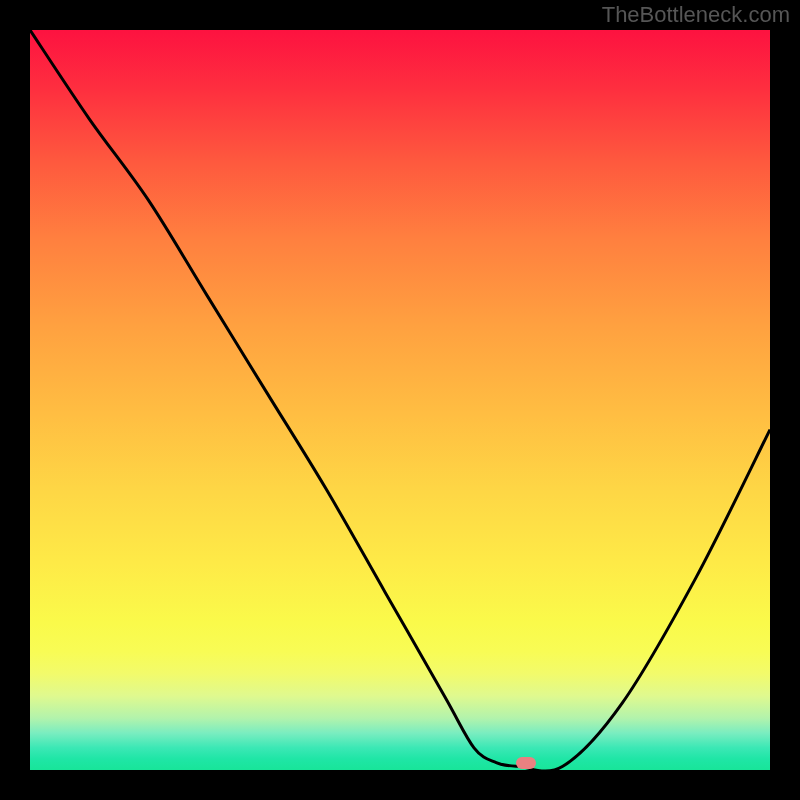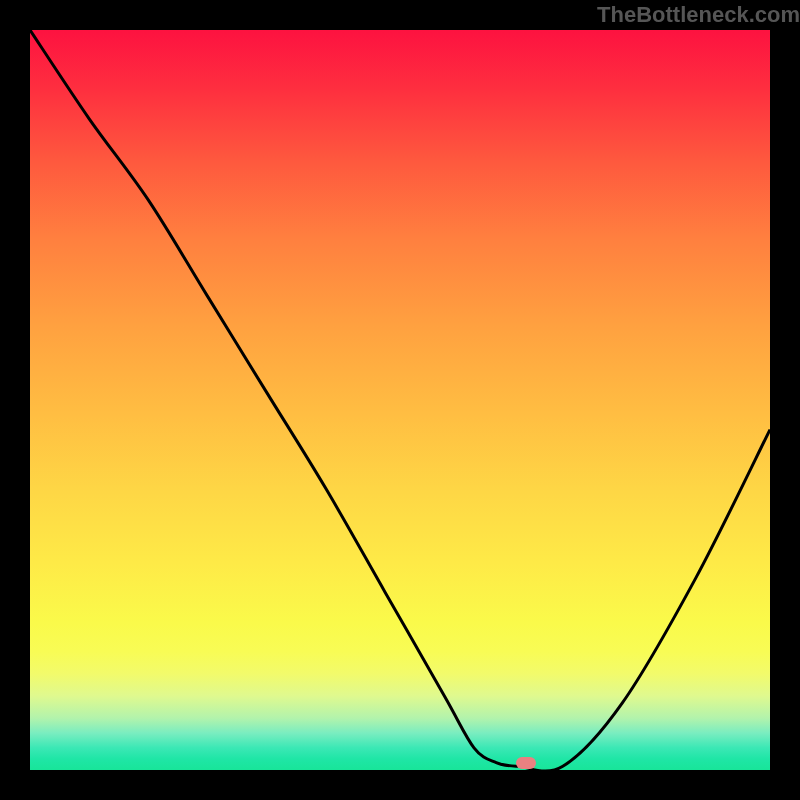--- a/index.html
+++ b/index.html
@@ -11,24 +11,24 @@
     font-family: Arial, Helvetica, sans-serif;
   }
   .container {
     position: relative;
     width: 800px;
     height: 800px;
   }
   .watermark {
     position: absolute;
     top: 2px;
-    right: 0;
+    right: 10px;
     color: #565656;
     font-size: 22px;
-    font-weight: bold;
+    font-weight: normal;
     z-index: 10;
   }
   .plot-area {
     position: absolute;
     left: 30px;
     top: 30px;
     width: 740px;
     height: 740px;
     overflow: hidden;
   }

